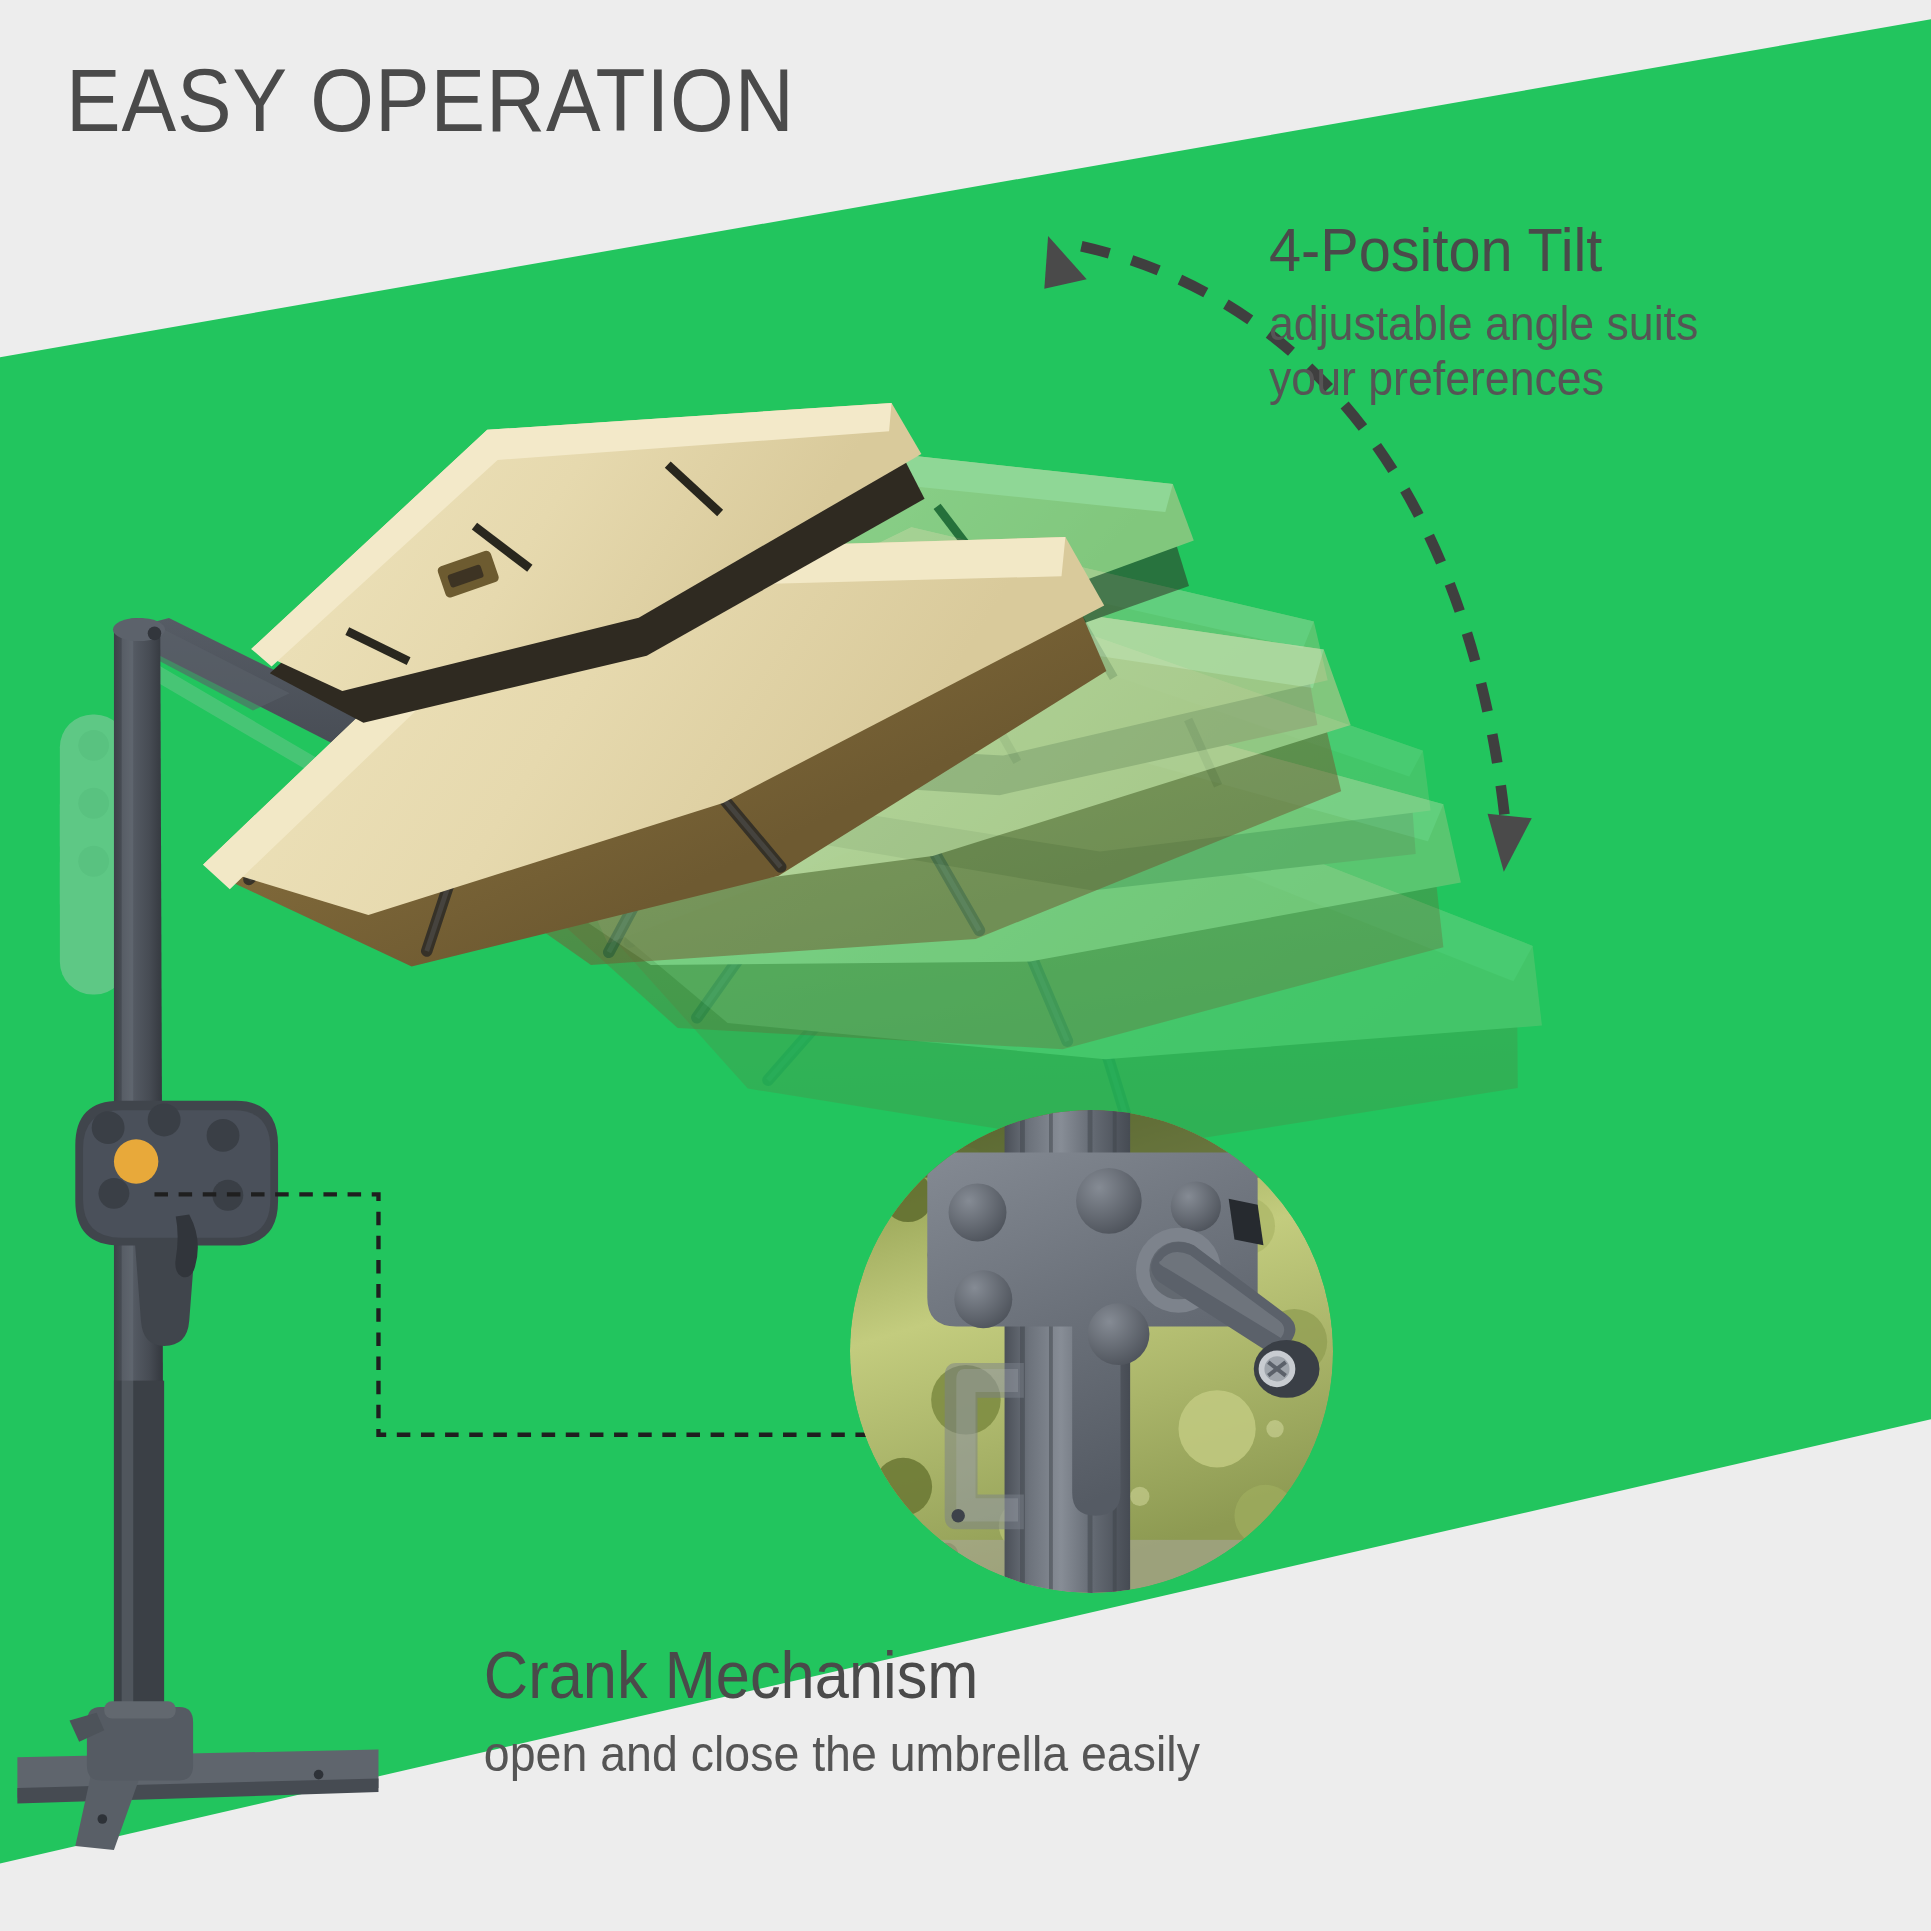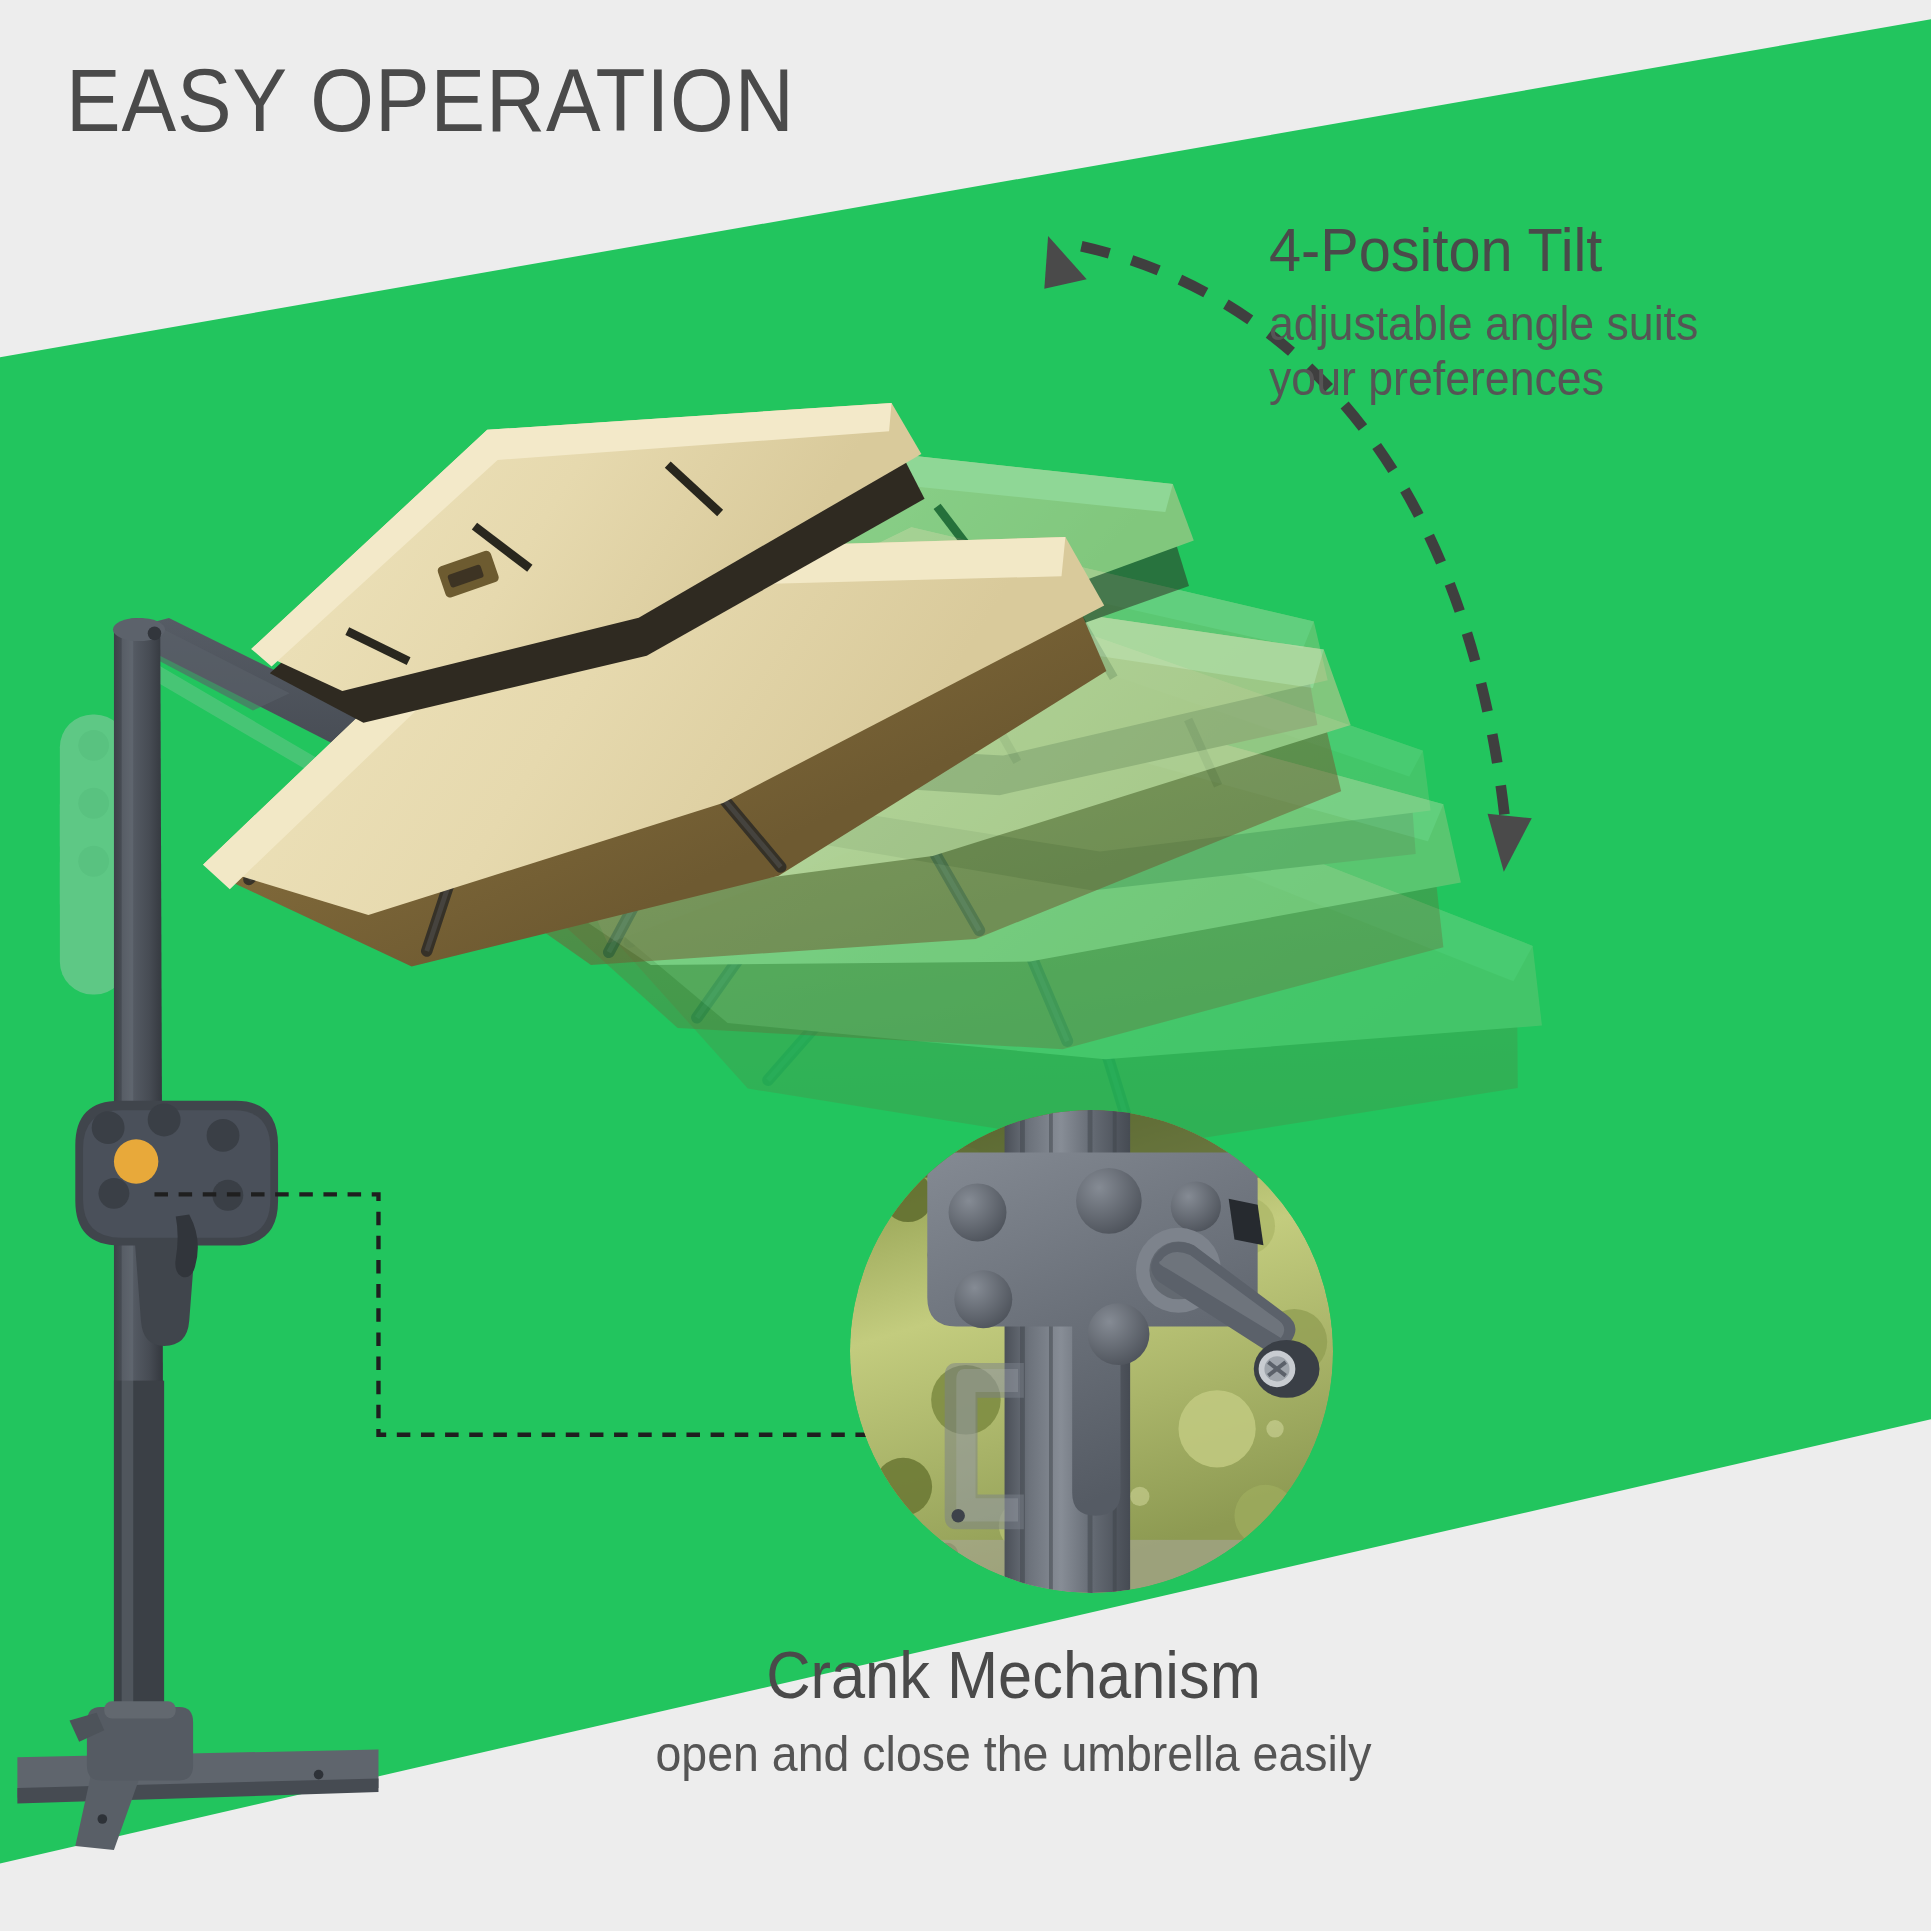--- a/index.html
+++ b/index.html
@@ -34,21 +34,21 @@
     font-family:"Liberation Sans Narrow","Liberation Sans",sans-serif;
     transform:scaleX(0.93);transform-origin:center top;
   }
   #tilt-sub{
     margin-top:13.5px;font-size:48px;color:#555;line-height:1.16;
     font-family:"Liberation Sans Narrow","Liberation Sans",sans-serif;
     transform:scaleX(0.93);transform-origin:center top;
   }
 
   
-  #crank-block{position:absolute;left:444px;top:1641px;width:1139px;text-align:center;}
+  #crank-block{position:absolute;left:444px;top:1641px;width:1139px;}
   #crank-head{
     font-size:66px;color:#4a4a4a;line-height:1.05;
     font-family:"Liberation Sans Narrow","Liberation Sans",sans-serif;
     transform:scaleX(0.93);transform-origin:center top;
   }
   #crank-sub{
     margin-top:15.4px;font-size:50px;color:#555;line-height:1.15;
     font-family:"Liberation Sans Narrow","Liberation Sans",sans-serif;
     transform:scaleX(0.93);transform-origin:center top;
   }

